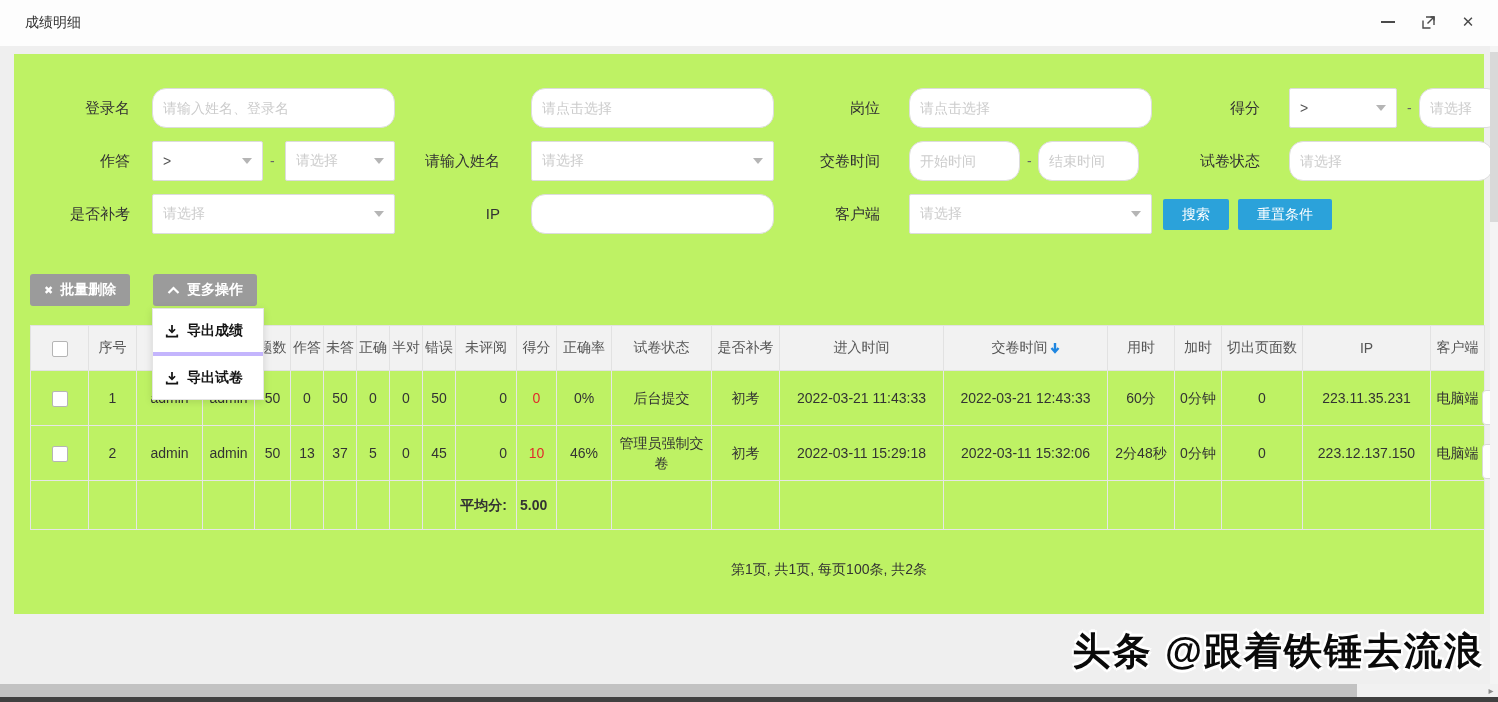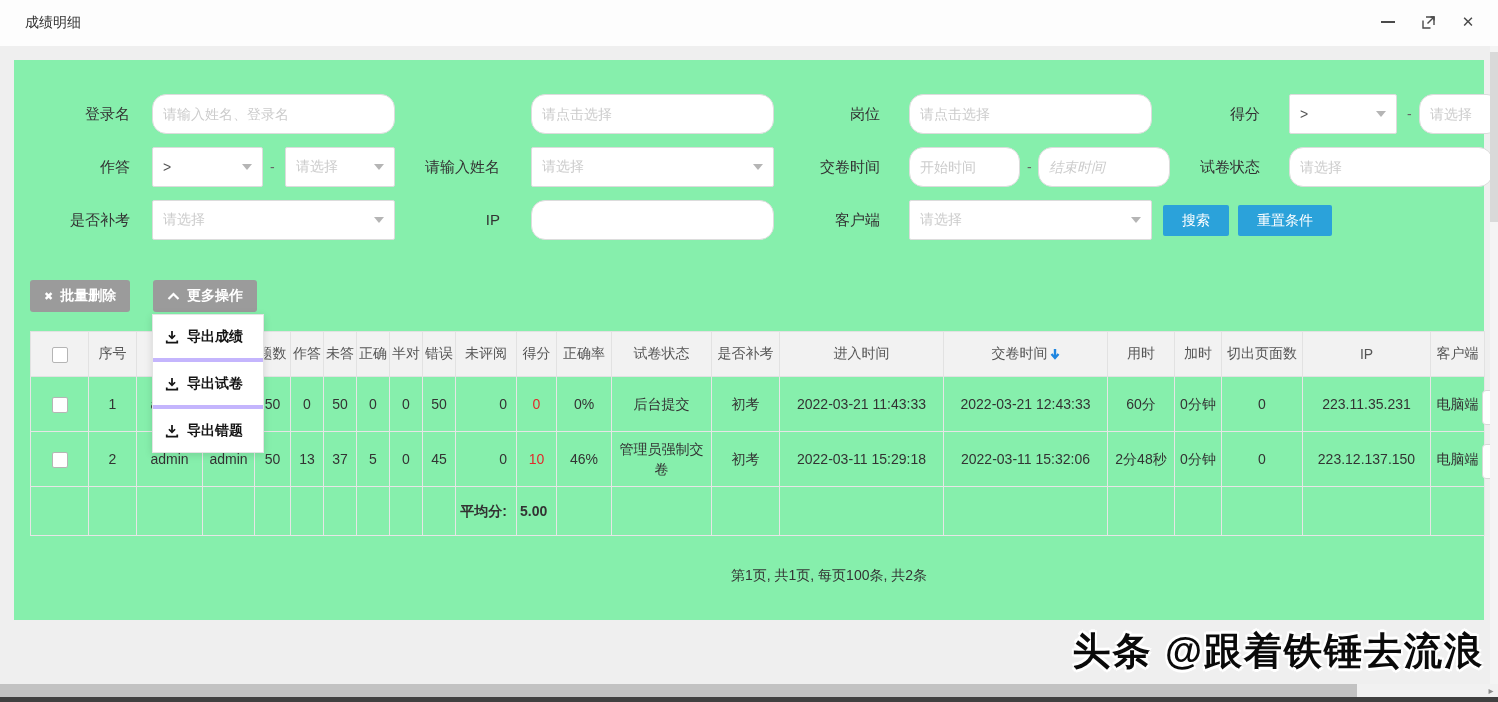--- a/index.html
+++ b/index.html
@@ -5,21 +5,21 @@
   html,body{margin:0;padding:0;}
   .window{position:relative;width:1498px;height:702px;background:#efefef;
     font-family:"Liberation Sans","DejaVu Sans",sans-serif;overflow:hidden;}
   
   .titlebar{position:absolute;left:0;top:0;width:100%;height:46px;background:#fdfdfd;}
   .title{position:absolute;left:25px;top:14px;font-size:14px;color:#333;}
   .winctrls{position:absolute;right:20px;top:12px;display:flex;gap:20px;align-items:center;}
   .wbtn{width:20px;height:20px;display:flex;align-items:center;justify-content:center;color:#4a4a4a;font-size:15px;cursor:default;}
   .minline{width:14px;height:2px;background:#4a4a4a;}
   
-  .card{position:absolute;left:14px;top:60px;width:1470px;height:560px;background:#86efac;}
+  .card{position:absolute;left:14px;top:54px;width:1470px;height:560px;background:#bef264;}
   
   .flabel{position:absolute;width:110px;text-align:right;font-size:15px;color:#333;line-height:40px;}
   .inp{position:absolute;height:40px;box-sizing:border-box;border:1px solid #dcdcdc;border-radius:14px;
     padding:0 10px;font-size:14px;color:#333;background:#fff;outline:none;}
   .inp::placeholder{color:#ccc;}
   .sel{position:absolute;height:40px;box-sizing:border-box;border:1px solid #dcdcdc;border-radius:2px;
     background:#fff;display:flex;align-items:center;padding:0 10px;font-size:14px;}
   .sel .ph{color:#ccc;}
   .sel.op .ph{color:#555;}
   .caret{width:0;height:0;border-left:5px solid transparent;border-right:5px solid transparent;
@@ -118,21 +118,21 @@
       <span class="caret"></span>
     </div>
     <span class="flabel" style="left:376px;top:87px">请输入姓名</span>
     <div class="sel" style="left:517px;top:87px;width:243px">
       <span class="ph">请选择</span>
       <span class="caret"></span>
     </div>
     <span class="flabel" style="left:756px;top:87px">交卷时间</span>
     <input class="inp" style="left: 895px; top: 87px; width: 111px;" placeholder="开始时间">
     <span class="dash" style="left:1013px;top:87px">-</span>
-    <input class="inp" style="left: 1024px; top: 87px; width: 132px; font-style: italic;" placeholder="结束时间">
+    <input class="inp" style="left: 1024px; top: 87px; width: 101px;" placeholder="结束时间">
     <span class="flabel" style="left:1136px;top:87px">试卷状态</span>
     <input class="inp" style="left: 1275px; top: 87px; width: 204px;" placeholder="请选择">
 
     <span class="flabel" style="left:6px;top:140px">是否补考</span>
     <div class="sel" style="left:138px;top:140px;width:243px">
       <span class="ph">请选择</span>
       <span class="caret"></span>
     </div>
     <span class="flabel" style="left:376px;top:140px">IP</span>
     <input class="inp" style="left: 517px; top: 140px; width: 243px;">
@@ -164,28 +164,20 @@
           </svg>
         <span>导出成绩</span>
       </div>
       <div class="menu-item">
         <svg width="14" height="14" viewBox="0 0 16 16" fill="none" stroke="#151515" stroke-width="2">
             <path d="M8 1v8"></path>
             <path d="M4.5 6L8 9.5 11.5 6"></path>
             <path d="M2 12v2.5h12V12"></path>
           </svg>
         <span>导出试卷</span>
-      </div>
-      <div class="menu-item">
-        <svg width="14" height="14" viewBox="0 0 16 16" fill="none" stroke="#151515" stroke-width="2">
-            <path d="M8 1v8"></path>
-            <path d="M4.5 6L8 9.5 11.5 6"></path>
-            <path d="M2 12v2.5h12V12"></path>
-          </svg>
-        <span>导出错题</span>
       </div>
     </div>
 
     <table class="grid">
       <colgroup>
         <col style="width:58px">
           <col style="width:48px">
           <col style="width:66px">
           <col style="width:52px">
         <col style="width:36px">

